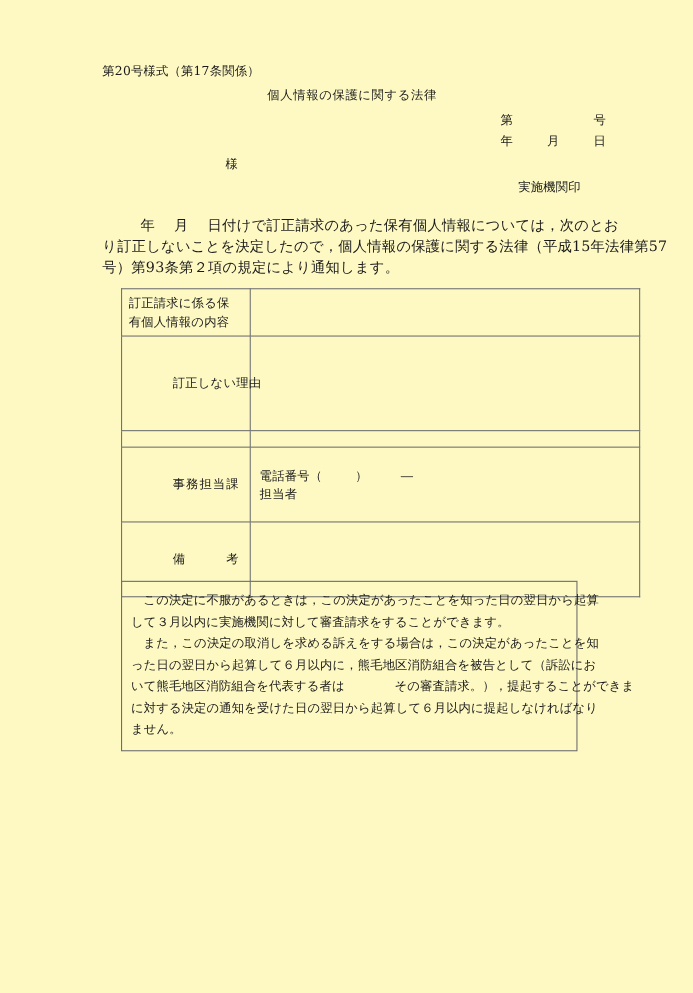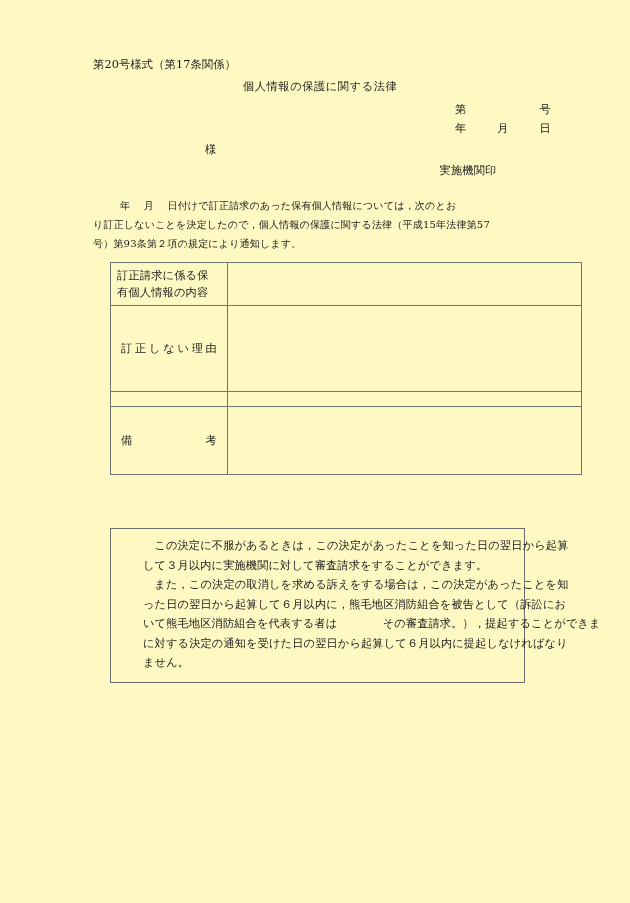--- a/index.html
+++ b/index.html
@@ -61,37 +61,37 @@
   }
 
   
   #addressee-sama {
     left: 205px;
     top: 144px;
   }
 
   
   #agency-line {
-    left: 385px;
+    left: 362px;
     top: 165px;
     width: 166px;
     display: flex;
-    justify-content: center;
+    justify-content: flex-end;
   }
 
   
   #body-block {
     position: absolute;
     left: 93px;
     top: 196px;
     width: 460px;
   }
   #body-block .bline {
     white-space: pre;
-    font-size: 10px;
+    font-size: 13px;
     line-height: 19px;
     letter-spacing: 0.2px;
   }
 
   
   #main-table {
     position: absolute;
     left: 110px;
     top: 262px;
     width: 441px;
@@ -102,20 +102,21 @@
     border: 1px solid #737373;
     font-size: 11.2px;
     vertical-align: middle;
     padding: 0;
   }
   #main-table .lab {
     width: 104px;
     text-align: center;
     white-space: pre;
     letter-spacing: 0.2px;
+    padding-left: 36px;
   }
   #main-table .lab.two-line {
     line-height: 17px;
     padding: 4px 6px;
     text-align: left;
   }
   #main-table .val {
     width: 337px;
     padding: 4px 8px;
   }
@@ -145,21 +146,20 @@
     width: 415px;
     border: 1px solid #6e6e6e;
     padding: 7px 8px 9px 8px;
     box-sizing: border-box;
   }
   #notice-box .nline {
     white-space: pre;
     font-size: 11.2px;
     line-height: 19.5px;
     letter-spacing: 0.15px;
-    margin-left: 24px;
   }
 </style>
 </head>
 <body>
 
 <div class="page">
 
   <div class="t" id="form-no">第20号様式（第17条関係）</div>
 
   <div class="t" id="doc-title">個人情報の保護に関する法律</div>
@@ -197,20 +197,29 @@
       </tr>
       <tr class="r-reason">
         <td class="lab">
           <span class="lab-spread">訂正しない理由</span>
         </td>
         <td class="val"></td>
       </tr>
       <tr class="r-spacer">
         <td class="lab"></td>
         <td class="val"></td>
+      </tr>
+      <tr class="r-dept">
+        <td class="lab">
+          <span class="lab-spread">事務担当課</span>
+        </td>
+        <td class="val">
+          <div class="vline">電話番号（        ）        ―</div>
+          <div class="vline">担当者</div>
+        </td>
       </tr>
       <tr class="r-remark">
         <td class="lab">
           <span class="lab-spread">備考</span>
         </td>
         <td class="val"></td>
       </tr>
     </tbody>
   </table>
 

